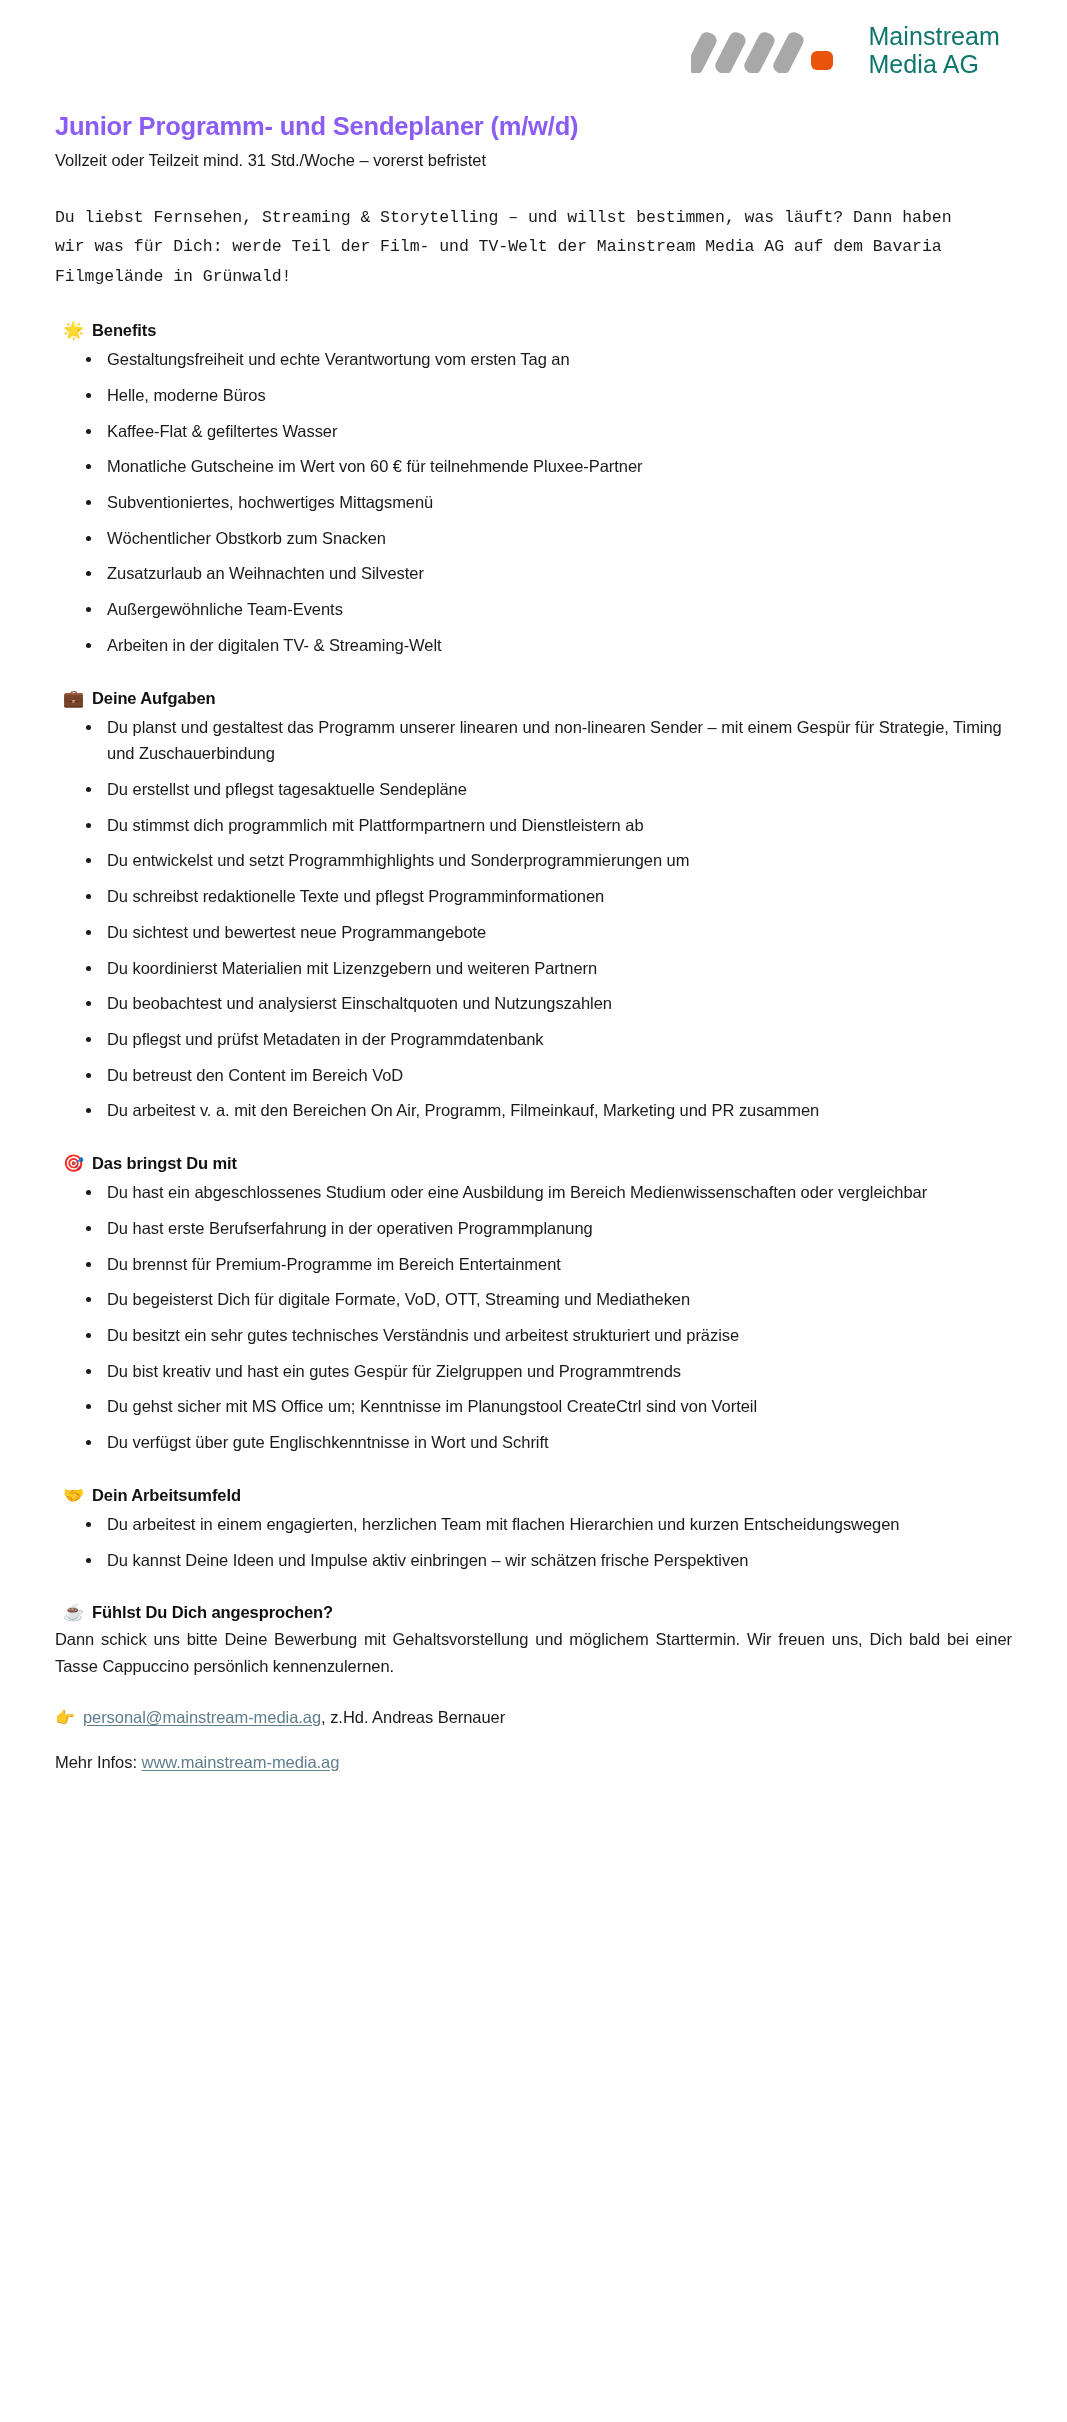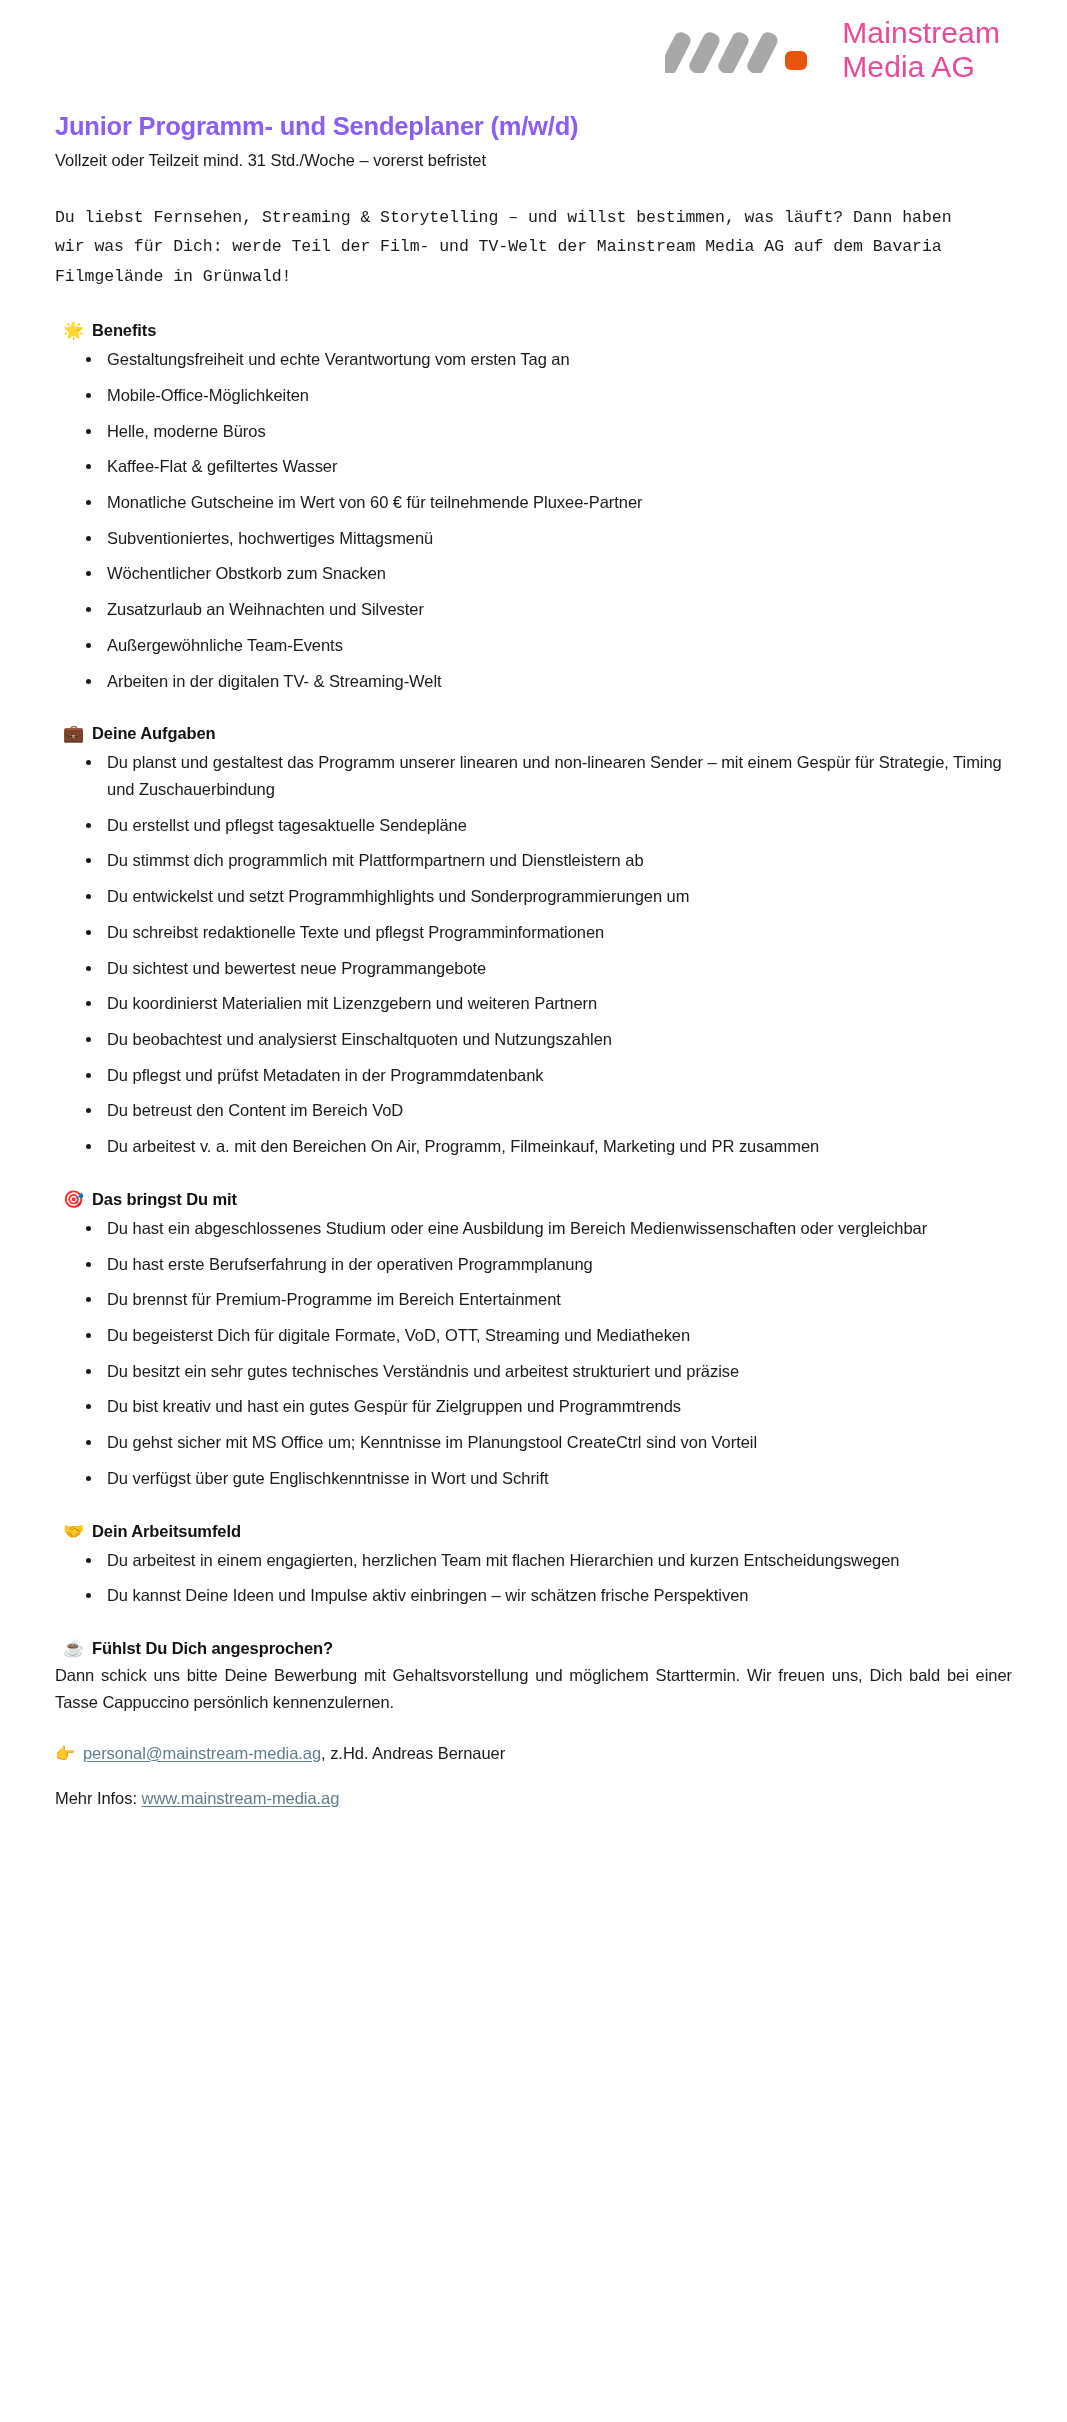--- a/index.html
+++ b/index.html
@@ -41,22 +41,22 @@
   }
   .logo-mark {
     display: block;
     flex: none;
   }
   .logo-text {
     display: flex;
     flex-direction: column;
     justify-content: center;
     line-height: 1.12;
-    color: #ec4899;
-    font-size: 30px;
+    color: #0f766e;
+    font-size: 25px;
     letter-spacing: 0.1px;
   }
   .logo-text span { display: block; white-space: nowrap; }
 
   
   .job-title {
     margin: 12px 0 0 0;
     font-size: 25.5px;
     font-weight: 700;
     letter-spacing: -0.2px;
@@ -201,21 +201,20 @@
   <p class="intro">Du liebst Fernsehen, Streaming &amp; Storytelling – und willst bestimmen, was läuft? Dann haben wir was für Dich: werde Teil der Film- und TV-Welt der Mainstream Media AG auf dem Bavaria Filmgelände in Grünwald!</p>
 
   <div id="sections-host">
       <div class="section">
         <div class="section-head">
           <span class="section-emoji">🌟</span>
           <span class="section-title">Benefits</span>
         </div>
         <ul class="bullets">
           <li>Gestaltungsfreiheit und echte Verantwortung vom ersten Tag an</li>
-          <li>Mobile-Office-Möglichkeiten</li>
           <li>Helle, moderne Büros</li>
           <li>Kaffee-Flat &amp; gefiltertes Wasser</li>
           <li>Monatliche Gutscheine im Wert von 60 € für teilnehmende Pluxee-Partner</li>
           <li>Subventioniertes, hochwertiges Mittagsmenü</li>
           <li>Wöchentlicher Obstkorb zum Snacken</li>
           <li>Zusatzurlaub an Weihnachten und Silvester</li>
           <li>Außergewöhnliche Team-Events</li>
           <li>Arbeiten in der digitalen TV- &amp; Streaming-Welt</li>
         </ul>
       </div>

